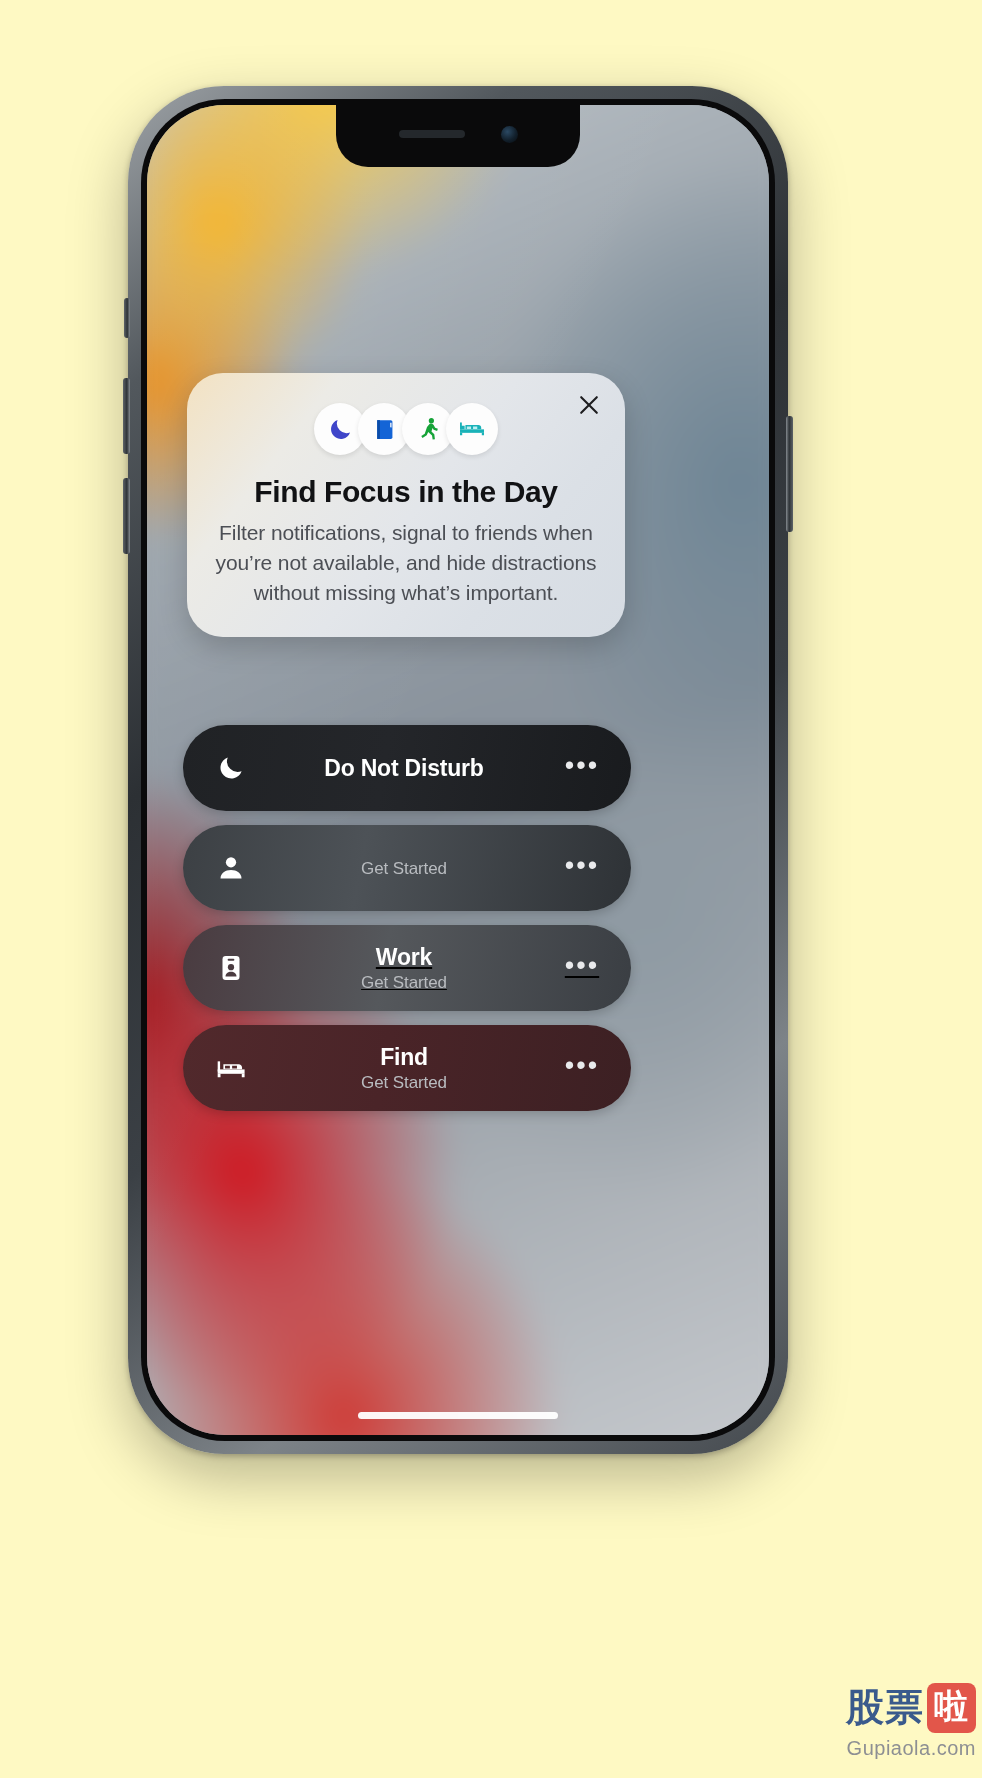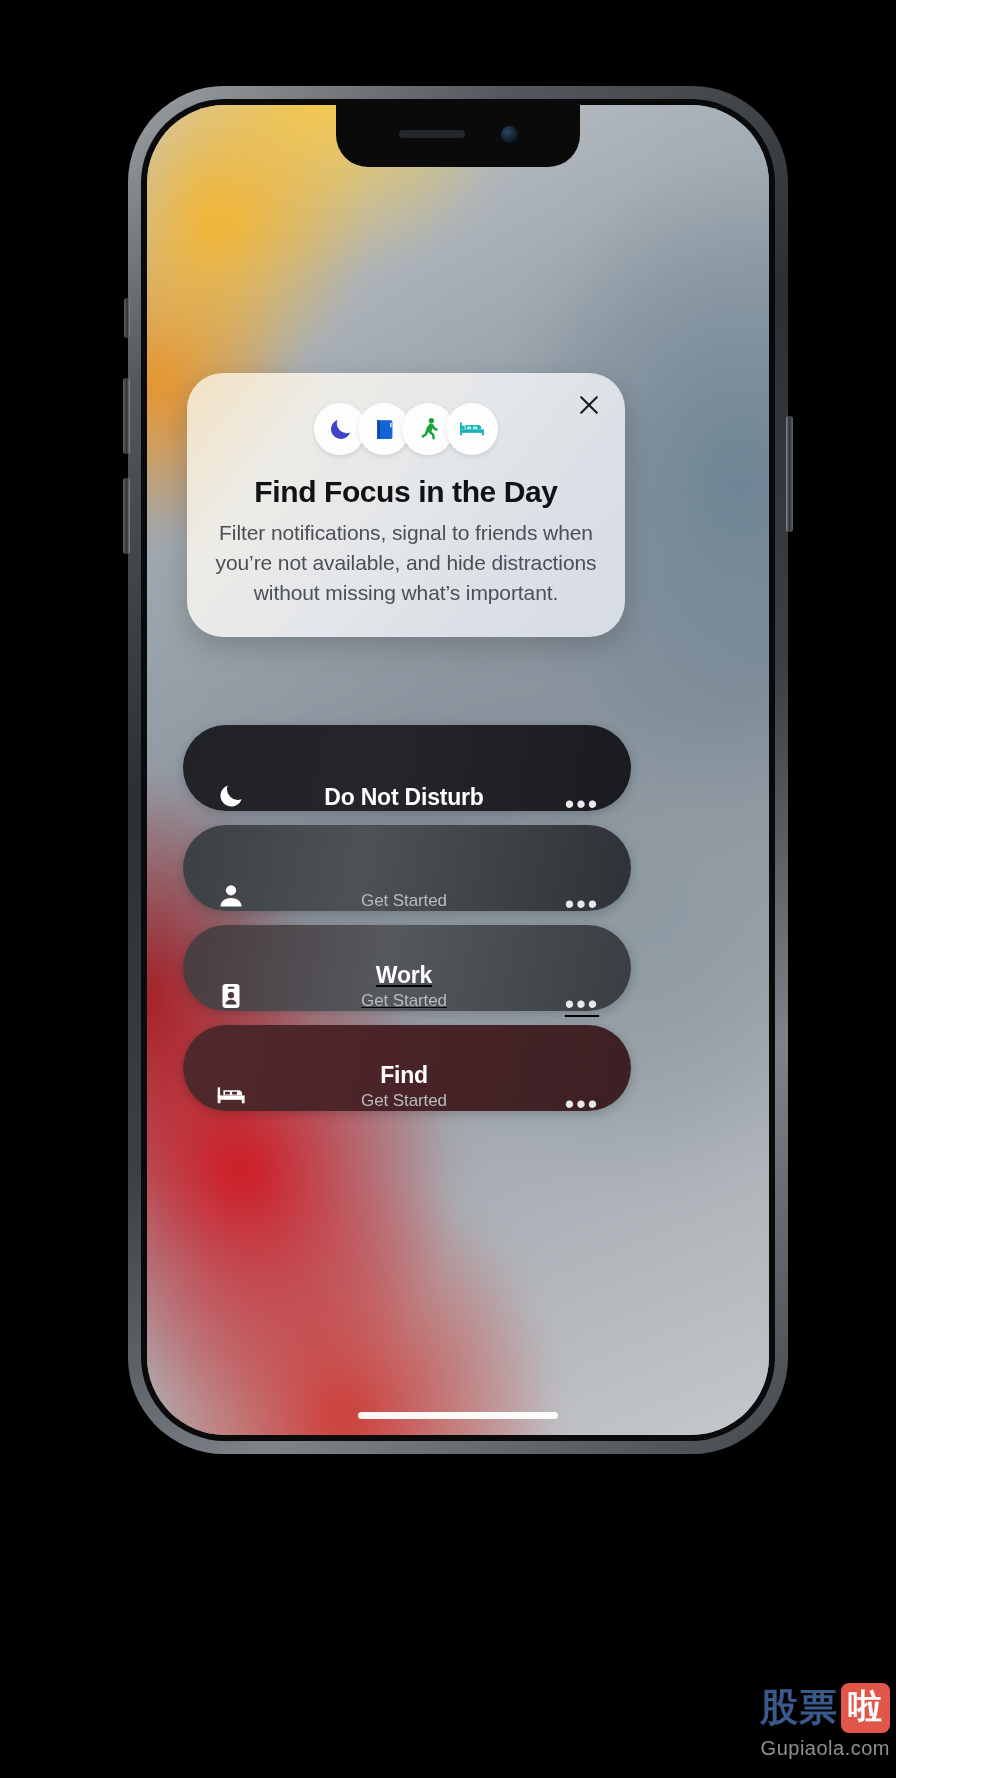--- a/index.html
+++ b/index.html
@@ -2,21 +2,21 @@
 <html><head>
 <meta charset="utf-8">
 <style>
   * { box-sizing: border-box; margin: 0; padding: 0; }
   html, body {
     width: 1000px; height: 1778px;
     background: #ffffff;
     font-family: "Liberation Sans", sans-serif;
     overflow: hidden;
   }
-  #stage { position: relative; width: 896px; height: 1778px; background: #000000; }
+  #stage { position: relative; width: 982px; height: 1778px; background: #fef9c3; }
 
   
   .phone {
     position: absolute; left: 128px; top: 86px;
     width: 660px; height: 1368px;
     border-radius: 96px;
     background: linear-gradient(142deg,#9ea3a7 0%,#52585d 16%,#2c3034 38%,#3b4045 58%,#7d8388 78%,#43484d 100%);
     padding: 13px;
     box-shadow: 0 22px 60px rgba(0,0,0,.28), 0 2px 6px rgba(0,0,0,.25);
   }
@@ -111,21 +111,21 @@
     margin-top: 9px;
     font-size: 21px; line-height: 1.42; color: #4c4f55;
     letter-spacing: -.1px;
   }
 
   
   .focus-list { position: absolute; left: 36px; top: 620px; width: 448px; z-index: 15; }
   .focus-row {
     position: relative;
     height: 86px; border-radius: 43px;
-    display: flex; align-items: flex-end;
+    display: flex; align-items: center;
     margin-bottom: 14px;
     padding: 0 26px 0 22px;
     box-shadow: 0 3px 12px rgba(0,0,0,.20);
   }
   .row-dnd      { background: linear-gradient(100deg,#202225 0%, #24262a 45%, #191b1e 100%); }
   .row-personal { background: linear-gradient(100deg,#3c4044 0%, #4d5257 40%, #2e3236 100%); }
   .row-work     { background: linear-gradient(100deg,#4a3b40 0%, #55585c 45%, #3a3e43 100%); text-decoration: underline; }
   .row-sleep    { background: linear-gradient(100deg,#51292c 0%, #4a2428 45%, #3c2023 100%); }
 
   .row-icon { width: 52px; display: flex; align-items: center; justify-content: center; color: #fff; }

